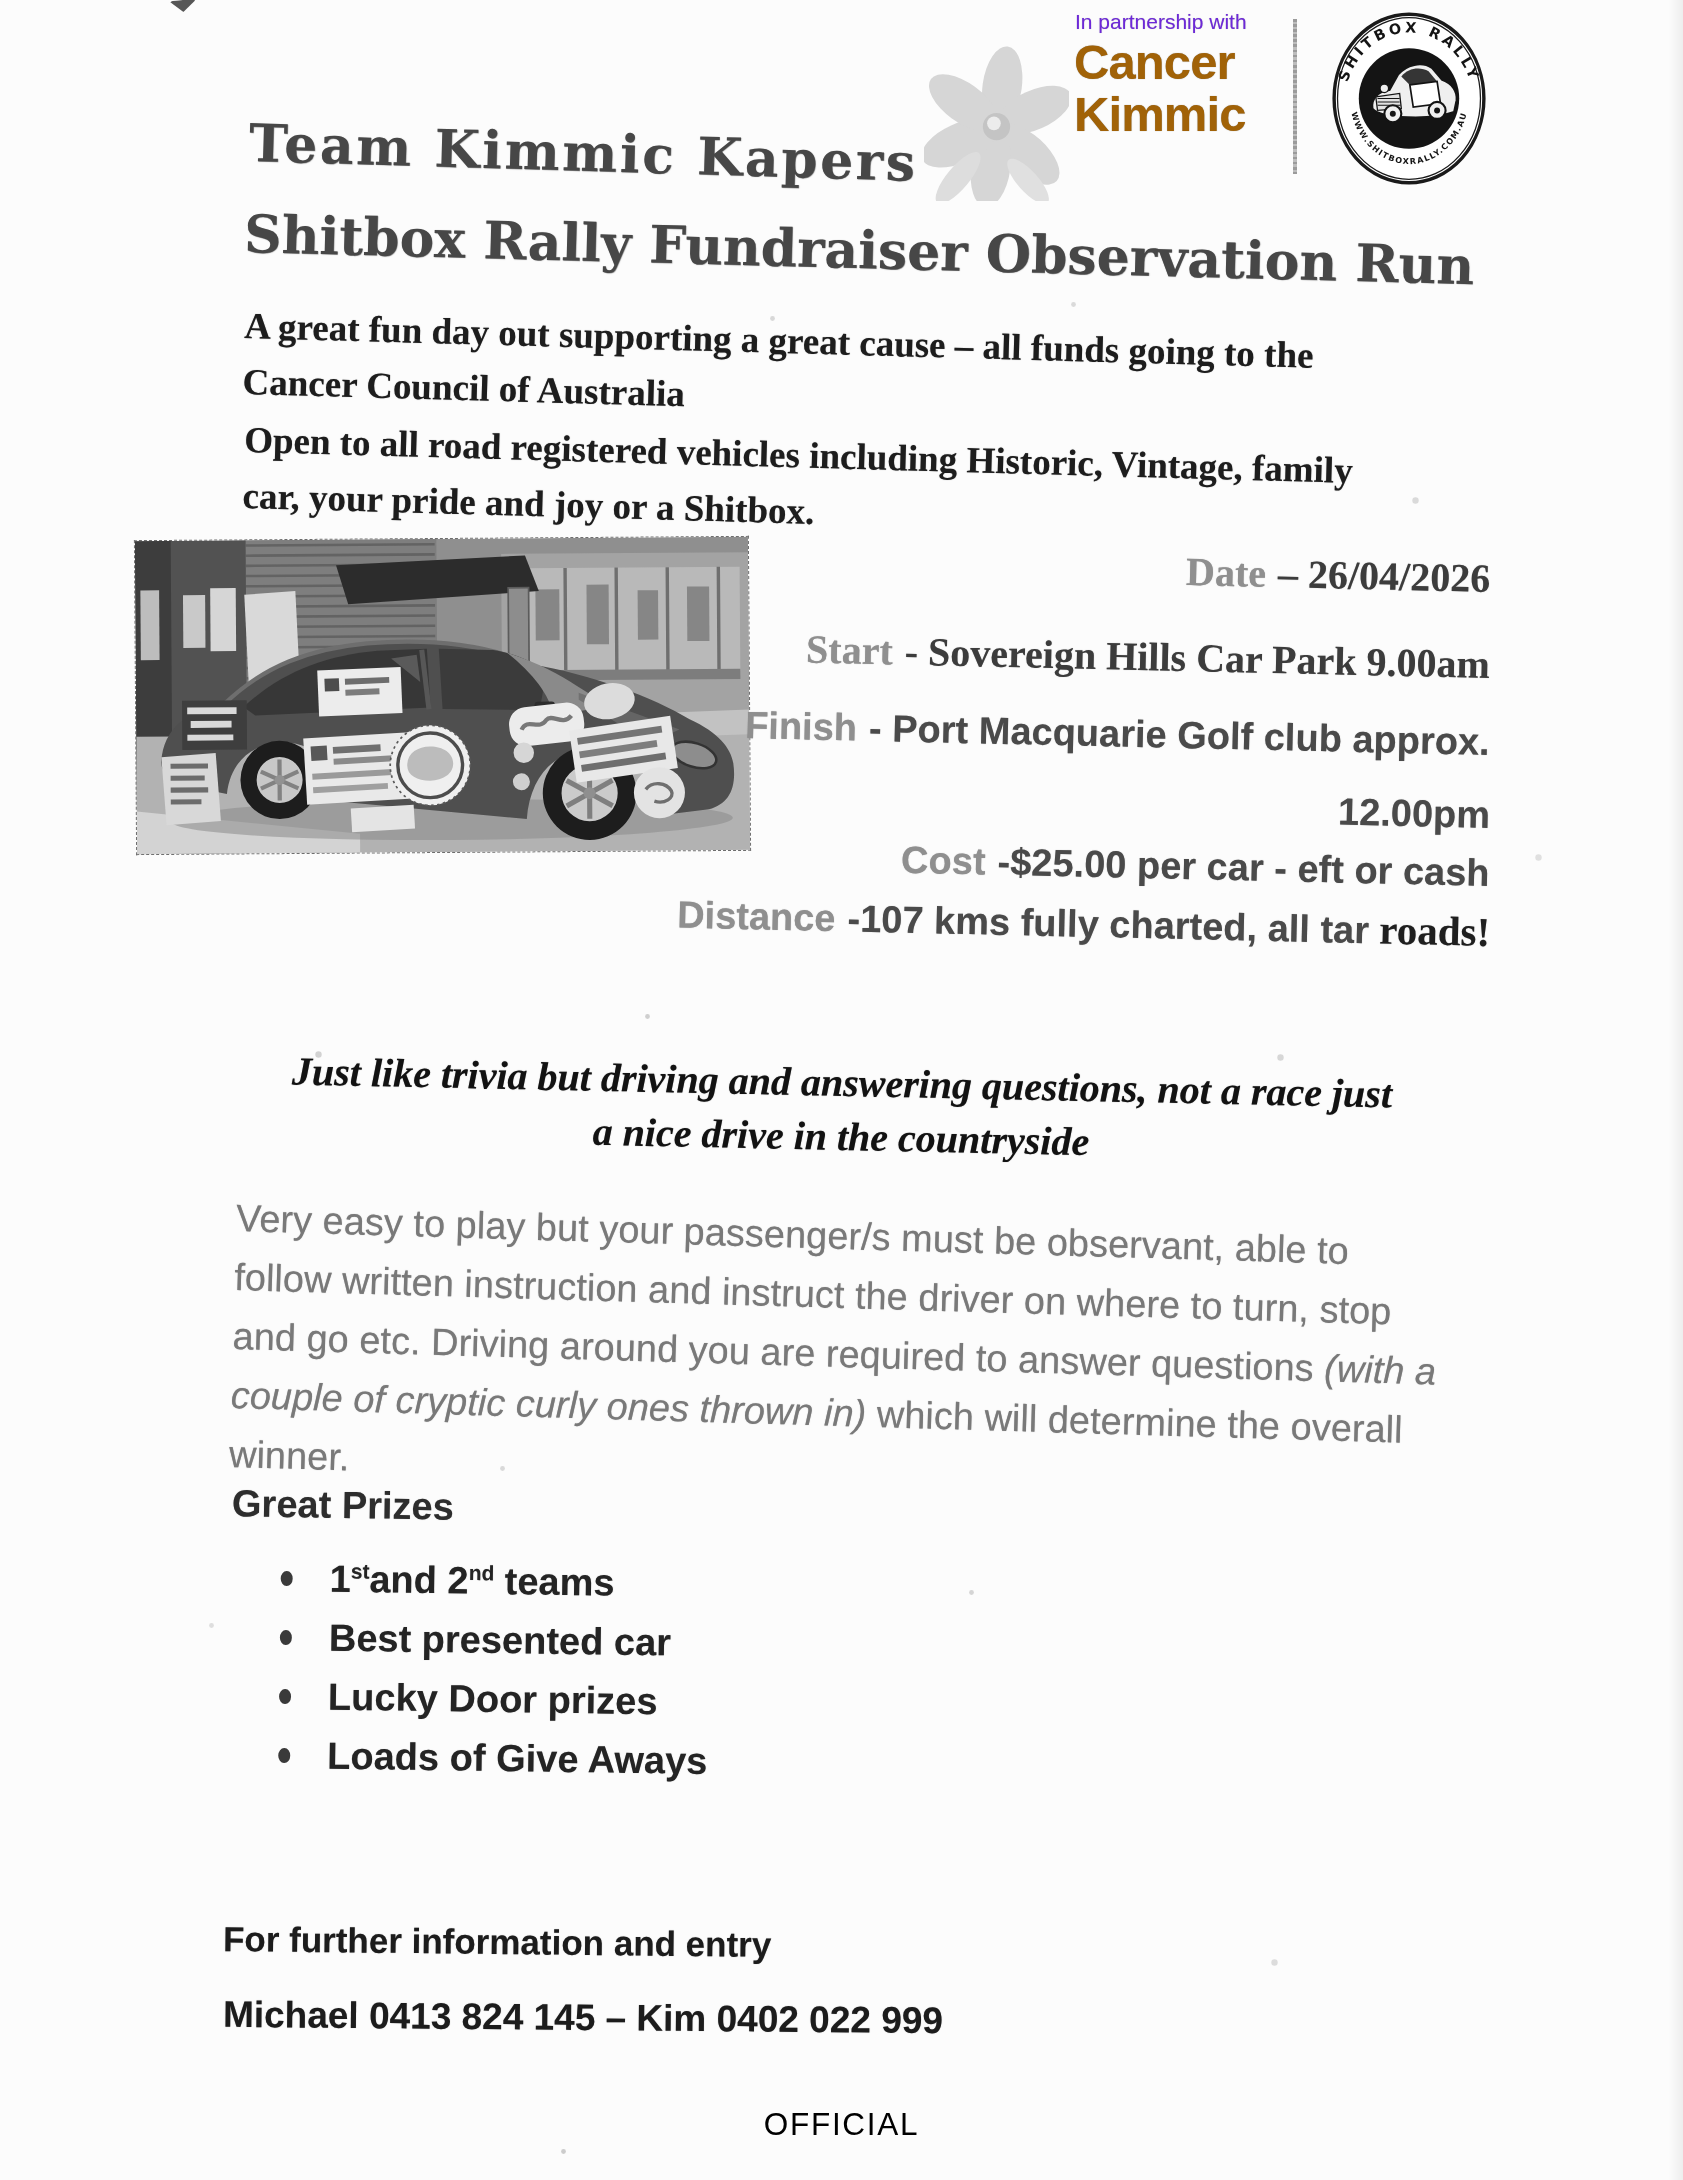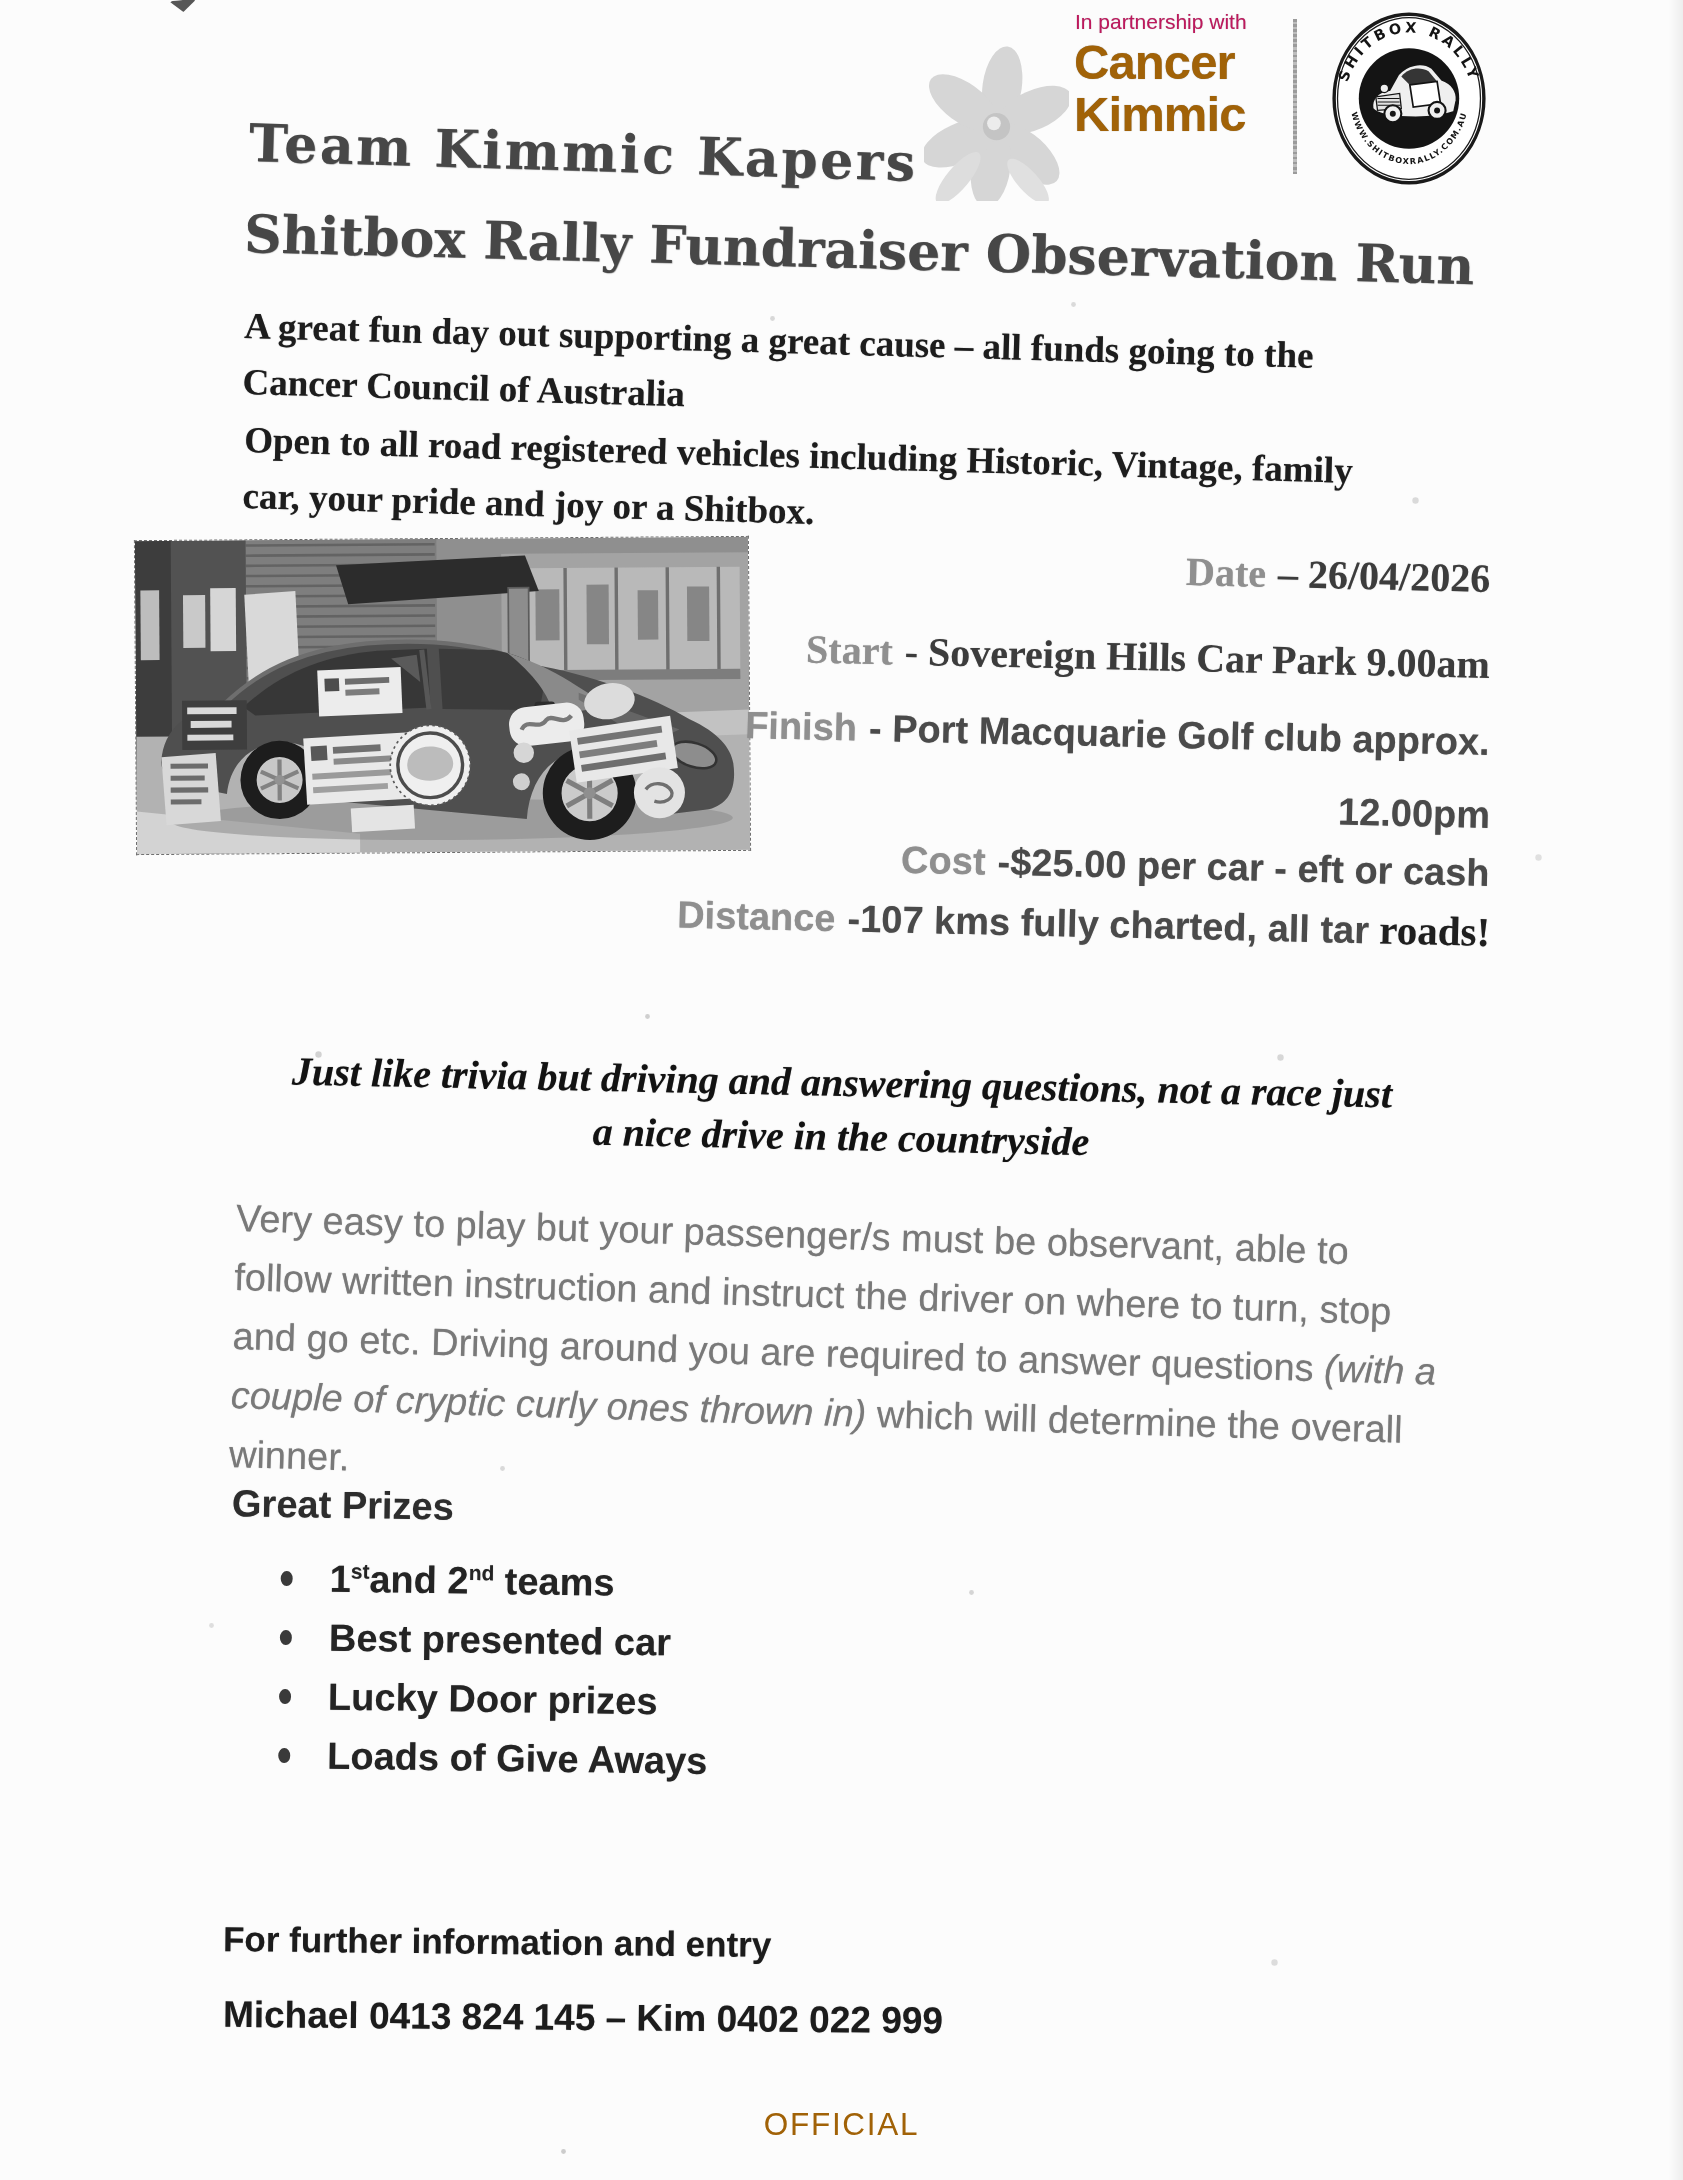--- a/index.html
+++ b/index.html
@@ -14,21 +14,21 @@
   .artifact{position:absolute;left:169px;top:0px;width:0;height:0;
     border-left:14.5px solid transparent;border-right:14.5px solid transparent;
     border-top:12.8px solid #3a3a3a;border-radius:5.1px;transform:rotate(-4deg);opacity:.85;}
   .noise{position:absolute;left:0;top:0;width:3.4px;height:3.4px;border-radius:50%;background:transparent;
     box-shadow:317px 1053px 0 1.7px #d2d2d2, 1279px 1056px 0 1.7px #d7d7d7, 646px 1015px 0 0.9px #cfcfcf,
       771px 317px 0 0.9px #d8d8d8, 1414px 499px 0 1.7px #dadada, 970px 1591px 0 0.9px #d5d5d5,
       1273px 1961px 0 1.7px #dcdcdc, 562px 2150px 0 0.9px #cccccc, 210px 1624px 0 0.9px #dedede,
       1072px 303px 0 0.9px #dadada, 501px 1467px 0 0.9px #d9d9d9, 1537px 856px 0 1.7px #e0e0e0;}
   
   .daffodil{position:absolute;left:924px;top:25.6px;}
-  .partnership{position:absolute;left:1075px;top:10.2px;font-size:21px;color:#be185d;
+  .partnership{position:absolute;left:1075px;top:10.2px;font-size:21px;color:#6d28d9;
     letter-spacing:0px;text-shadow:0 0 0.9px rgba(70,70,70,.4);}
   .cc-name{position:absolute;left:1074px;top:36px;font-size:49px;font-weight:700;color:#a16207;
     line-height:52px;letter-spacing:-0.9px;text-shadow:0 0 0.9px rgba(40,40,40,.5);}
   .header-divider{position:absolute;left:1293px;top:19px;width:4.3px;height:155px;
     background:repeating-linear-gradient(to bottom,#9b9b9b 0 2.6px,#bdbdbd 2.6px 5.1px);}
   .rally-logo{position:absolute;left:1327px;top:10.2px;}
   
   .title{position:absolute;font-family:"DejaVu Serif",serif;font-weight:700;color:#474747;
     text-shadow:0.4px 0.4px 0.9px rgba(50,50,50,.55);transform-origin:left top;white-space:nowrap;}
   .title-team{left:250px;top:112px;font-size:52px;letter-spacing:2.6px;transform:rotate(1.7deg);}
@@ -77,21 +77,21 @@
   .prize-item .dot{width:12px;height:15.3px;border-radius:50%;background:#3a3a3a;
     margin:13.6px 37px 0 0;flex:none;}
   sup.ord{font-size:0.55em;vertical-align:13.6px;letter-spacing:0;}
   
   .contact-1{position:absolute;left:223px;top:1922px;font-size:35px;font-weight:700;color:#1c1c1c;
     transform:rotate(0.6deg);text-shadow:0 0 0.9px rgba(30,30,30,.45);white-space:nowrap;}
   .contact-2{position:absolute;left:223px;top:1997px;font-size:37px;font-weight:700;color:#1c1c1c;
     transform:rotate(0.5deg);text-shadow:0 0 0.9px rgba(30,30,30,.45);white-space:nowrap;}
   
   .official{position:absolute;left:0;right:0;top:2106px;text-align:center;font-size:31.5px;
-    color:#a16207;letter-spacing:1.7px;}
+    color:#000000;letter-spacing:1.7px;}
 </style>
 </head>
 <body>
 
 <div class="page">
   <div class="edge-shade"></div>
   <div class="artifact"></div>
   <div class="noise"></div>
 
   <div class="daffodil">

